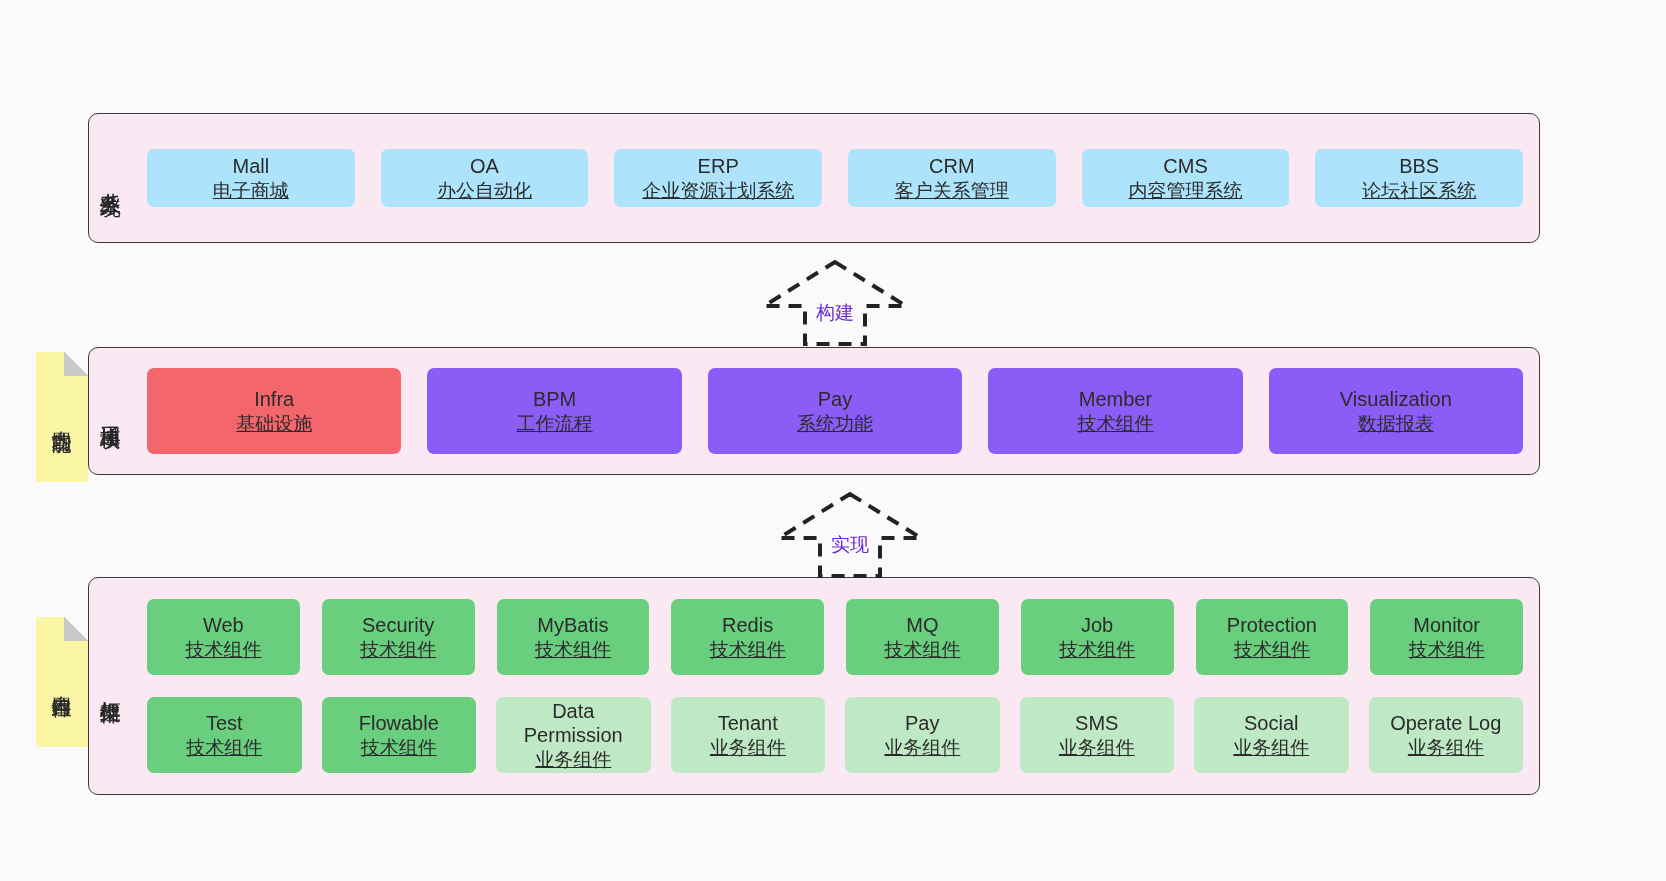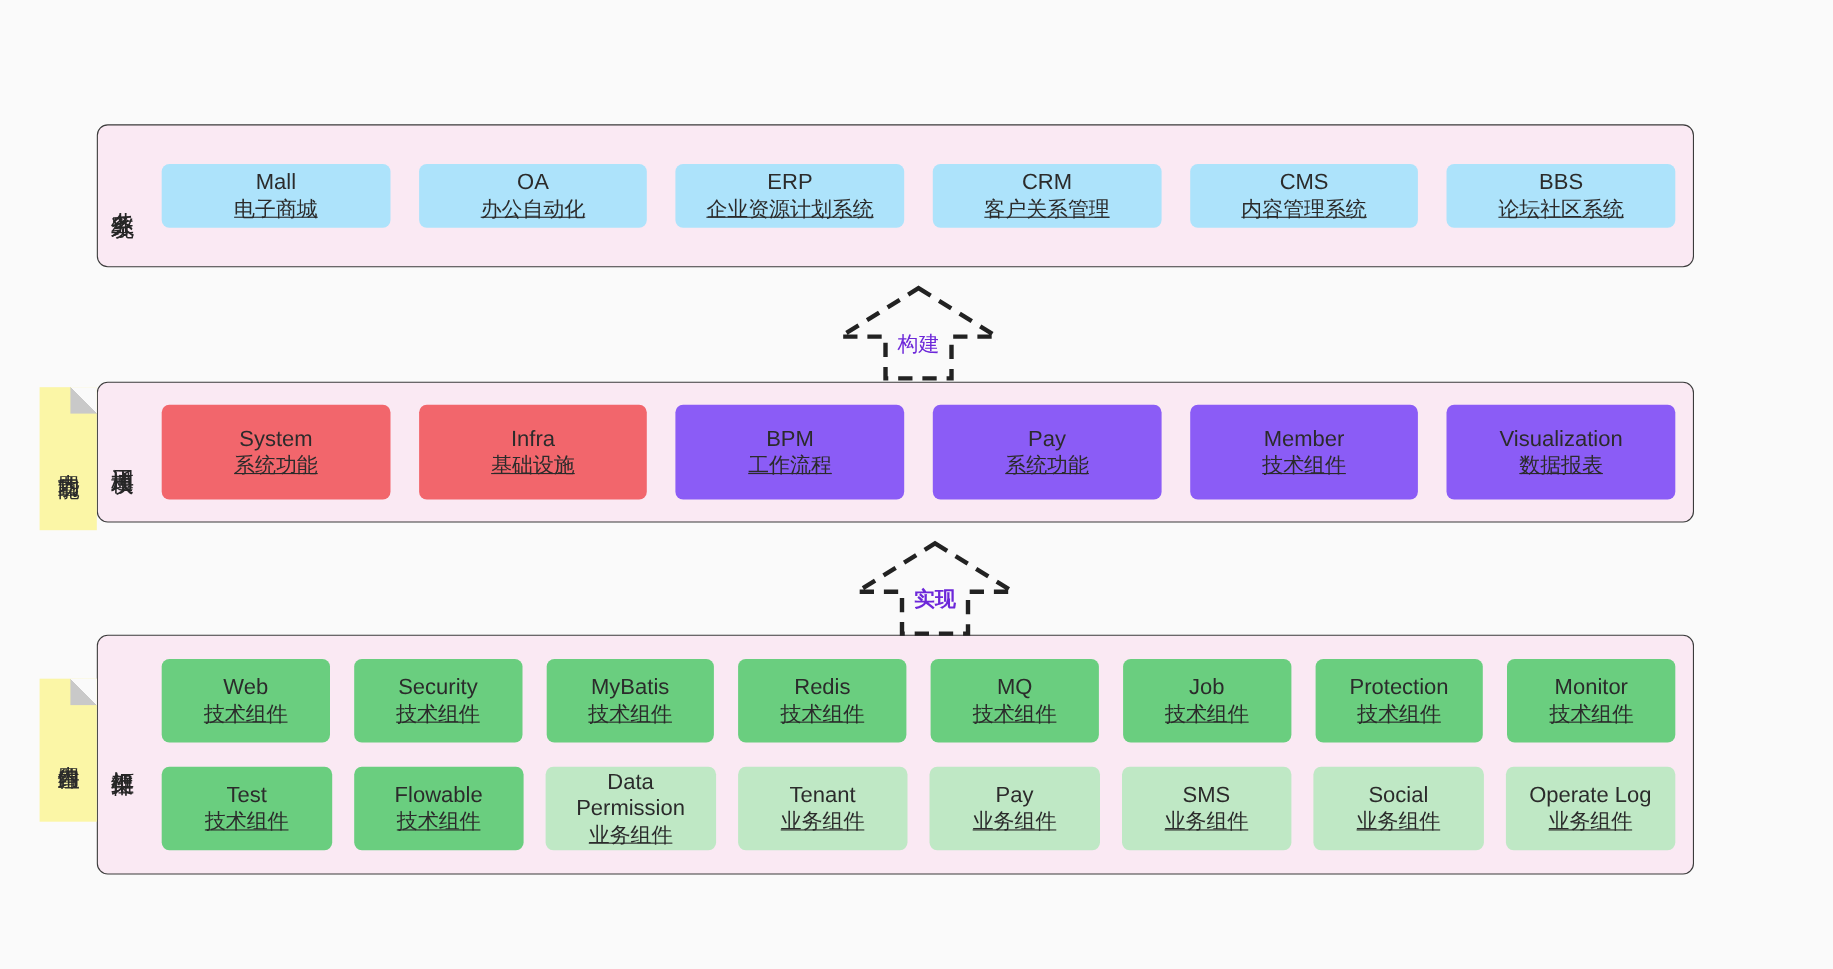--- a/index.html
+++ b/index.html
@@ -175,24 +175,20 @@
 
   <div class="note" style="left:36px; top:352px; width:52px; height:130px;">
     <span>内置功能</span>
   </div>
 
   <div class="band" style="left:88px; top:347px; width:1452px; height:128px;">
     <div class="band-label">通用模块</div>
     <div class="band-body">
       <div class="row">
 
-        <div class="card red h-mod">
-          <span class="en">System</span>
-          <span class="cn">系统功能</span>
-        </div>
 
         <div class="card red h-mod">
           <span class="en">Infra</span>
           <span class="cn">基础设施</span>
         </div>
 
         <div class="card pink h-mod">
           <span class="en">BPM</span>
           <span class="cn">工作流程</span>
         </div>
@@ -213,21 +209,21 @@
         </div>
 
       </div>
     </div>
   </div>
 
   <div class="arrow" style="left:775px; top:490px; width:150px; height:88px;">
     <svg width="150" height="88" viewBox="0 0 150 88" fill="none">
       <path d="M75 4 L146 48 L105 48 L105 86 L45 86 L45 48 L4 48 Z" stroke="#222222" stroke-width="4" stroke-dasharray="13 9" fill="none" stroke-linejoin="miter"></path>
     </svg>
-    <span class="alabel" style="top:42px;font-weight:bold;">实现</span>
+    <span class="alabel" style="top:42px;">实现</span>
   </div>
 
   <div class="note" style="left:36px; top:617px; width:52px; height:130px;">
     <span>内置组件</span>
   </div>
 
   <div class="band" style="left:88px; top:577px; width:1452px; height:218px;">
     <div class="band-label">框架组件</div>
     <div class="band-body" style="gap:22px; padding:0 16px;">
 

